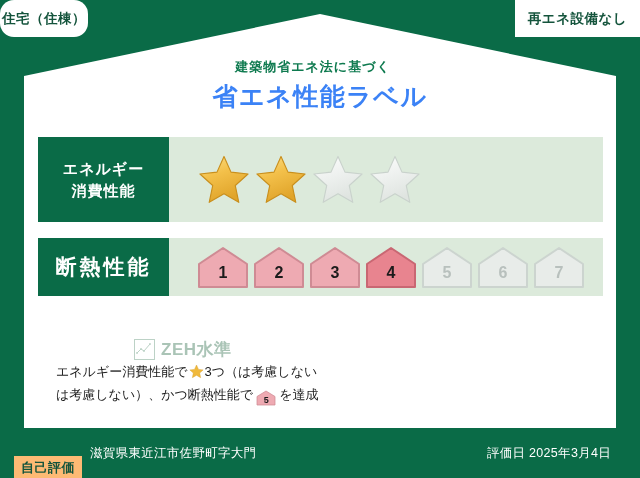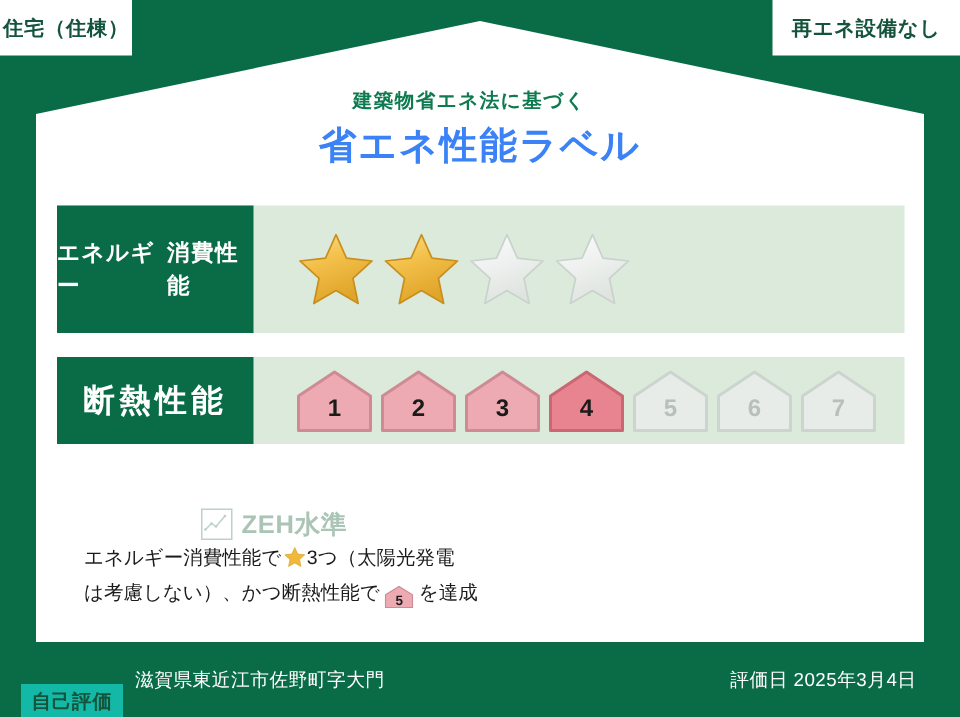--- a/index.html
+++ b/index.html
@@ -32,21 +32,21 @@
   .tab{
     position:absolute;top:0;
     background:#ffffff;
     display:flex;align-items:center;justify-content:center;
     color:#14543c;
     font-weight:bold;
     font-size:13.5px;
     letter-spacing:0.5px;
     z-index:6;
   }
-  .tab-left{left:0;width:88px;height:37px;}
+  .tab-left{left:0;width:88px;height:37px;border-radius:14px;}
   .tab-right{right:0;width:125px;height:37px;}
 
   
   .title-small{
     position:absolute;left:0;right:14px;top:58px;
     text-align:center;
     color:#0e7a4f;
     font-size:13px;font-weight:bold;
     letter-spacing:1px;
     z-index:5;
@@ -68,21 +68,21 @@
     display:flex;align-items:center;
     z-index:5;
   }
   .row-energy{top:137px;height:85px;}
   .row-insul{top:238px;height:58px;}
 
   .row-key{
     background:#0a6b47;
     color:#ffffff;
     font-weight:bold;
-    display:flex;flex-direction:row;
+    display:flex;flex-direction:column;
     align-items:center;justify-content:center;
     box-sizing:border-box;
     flex:0 0 auto;
   }
   .row-energy .row-key{width:131px;height:85px;font-size:15px;line-height:1.45;letter-spacing:1px;}
   .row-insul .row-key{width:131px;height:58px;font-size:21px;letter-spacing:3px;}
 
   .row-val{
     flex:1 1 auto;
     display:flex;align-items:center;
@@ -158,21 +158,21 @@
   .footer{
     position:absolute;left:0;bottom:0;width:640px;height:50px;
     z-index:7;
     display:flex;align-items:center;
   }
   .footer-left{
     display:flex;align-items:center;gap:8px;
     padding-left:14px;
   }
   .self-badge{
-    background:#14b8a6;color:#14543c;
+    background:#fdba74;color:#14543c;
     font-weight:bold;font-size:13px;
     padding:3px 7px;
     letter-spacing:0.5px;
     margin-top:29px;
   }
   .addr{color:#ffffff;font-size:12.5px;letter-spacing:0.3px;}
   .footer-right{
     margin-left:auto;padding-right:29px;
     text-align:right;color:#ffffff;
   }
@@ -310,21 +310,21 @@
           <circle cx="9" cy="11" r="0.9" fill="#bcd2c6"></circle>
           <circle cx="15" cy="4" r="0.9" fill="#bcd2c6"></circle>
         </svg>
       </span>
       <span class="zeh-text">ZEH水準</span>
     </div>
     <div class="note-text">
       <div>
         <span>エネルギー消費性能で</span><span class="inline-star"><svg viewBox="0 0 24 24" width="15" height="15" aria-hidden="true">
               <polygon points="12,1.6 15.2,8.6 22.6,9.4 17.1,14.5 18.6,21.8 12,18.1 5.4,21.8 6.9,14.5 1.4,9.4 8.8,8.6" fill="#f0b93c" stroke="#d9a02c" stroke-width="0.7"></polygon>
-            </svg></span><span>3つ（太陽光発電</span>
+            </svg></span><span>3つ（は考慮しない</span>
       </div>
       <div>
         <span>は考慮しない）、かつ断熱性能で</span><span class="inline-grade"><svg viewBox="0 0 40 32" preserveAspectRatio="none" aria-hidden="true">
               <polygon points="2,13 20,2 38,13 38,30 2,30" fill="#eeaab2" stroke="#cf8b94" stroke-width="1.5"></polygon>
             </svg><span>5</span></span><span>を達成</span>
       </div>
     </div>
   </div>
 
   <div class="footer">

